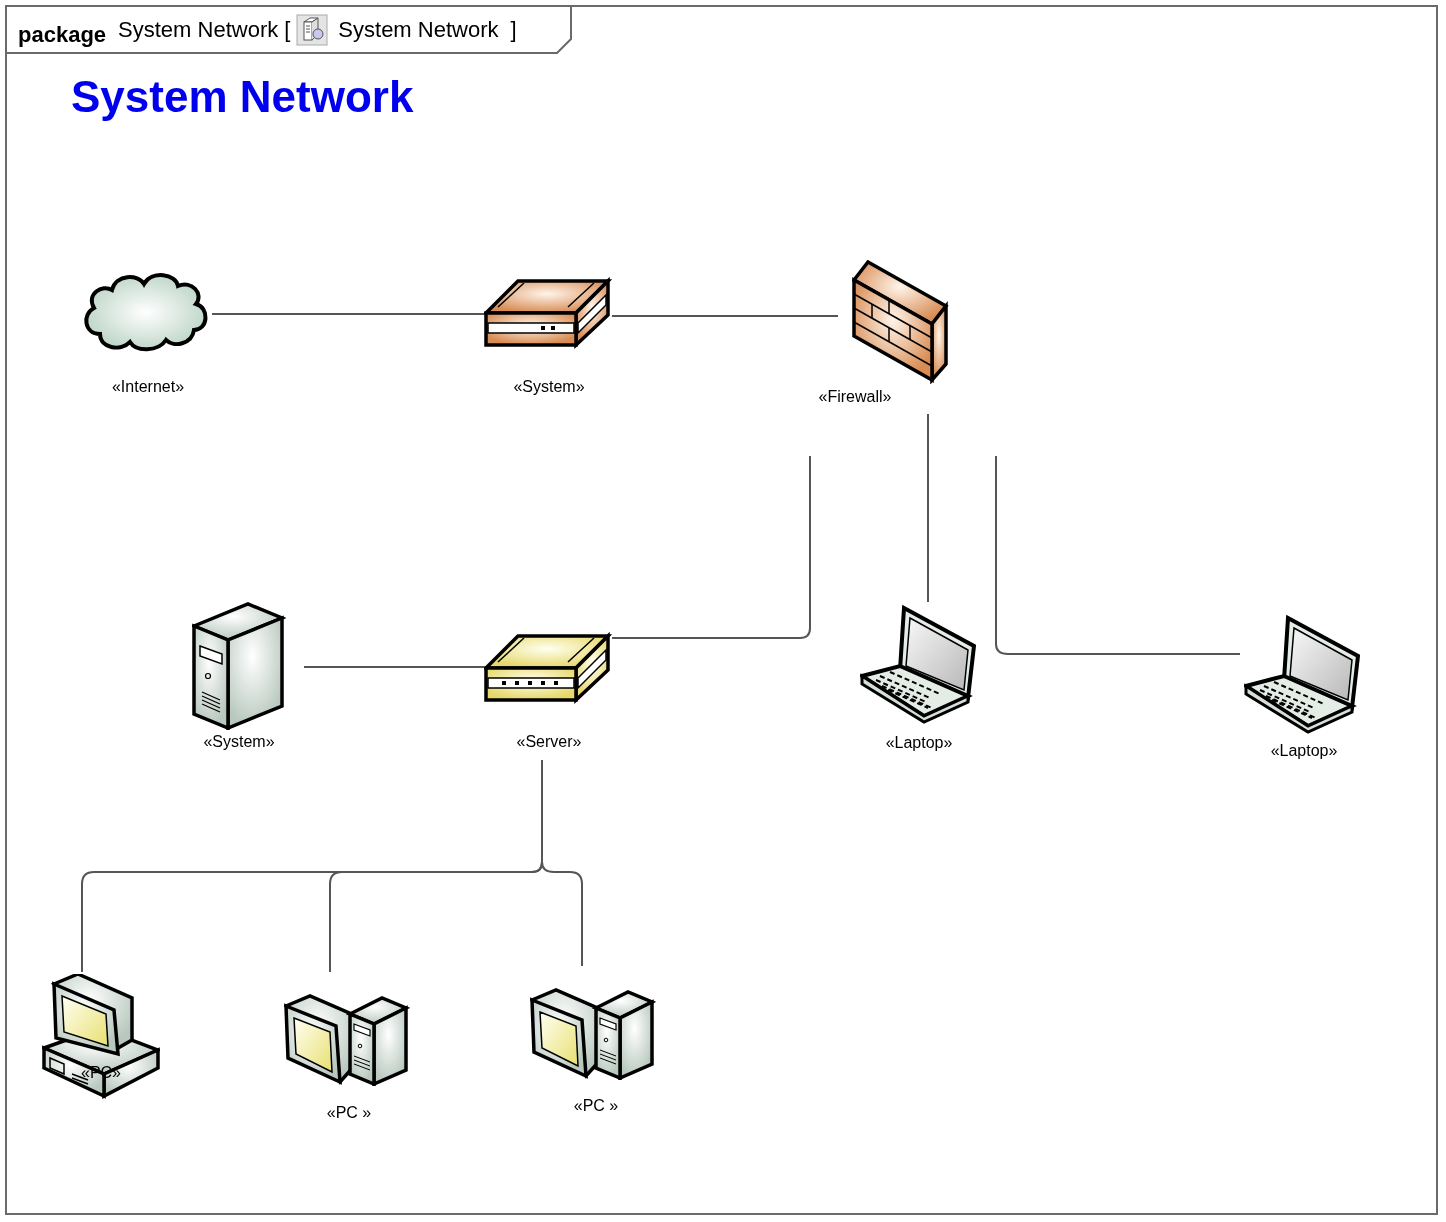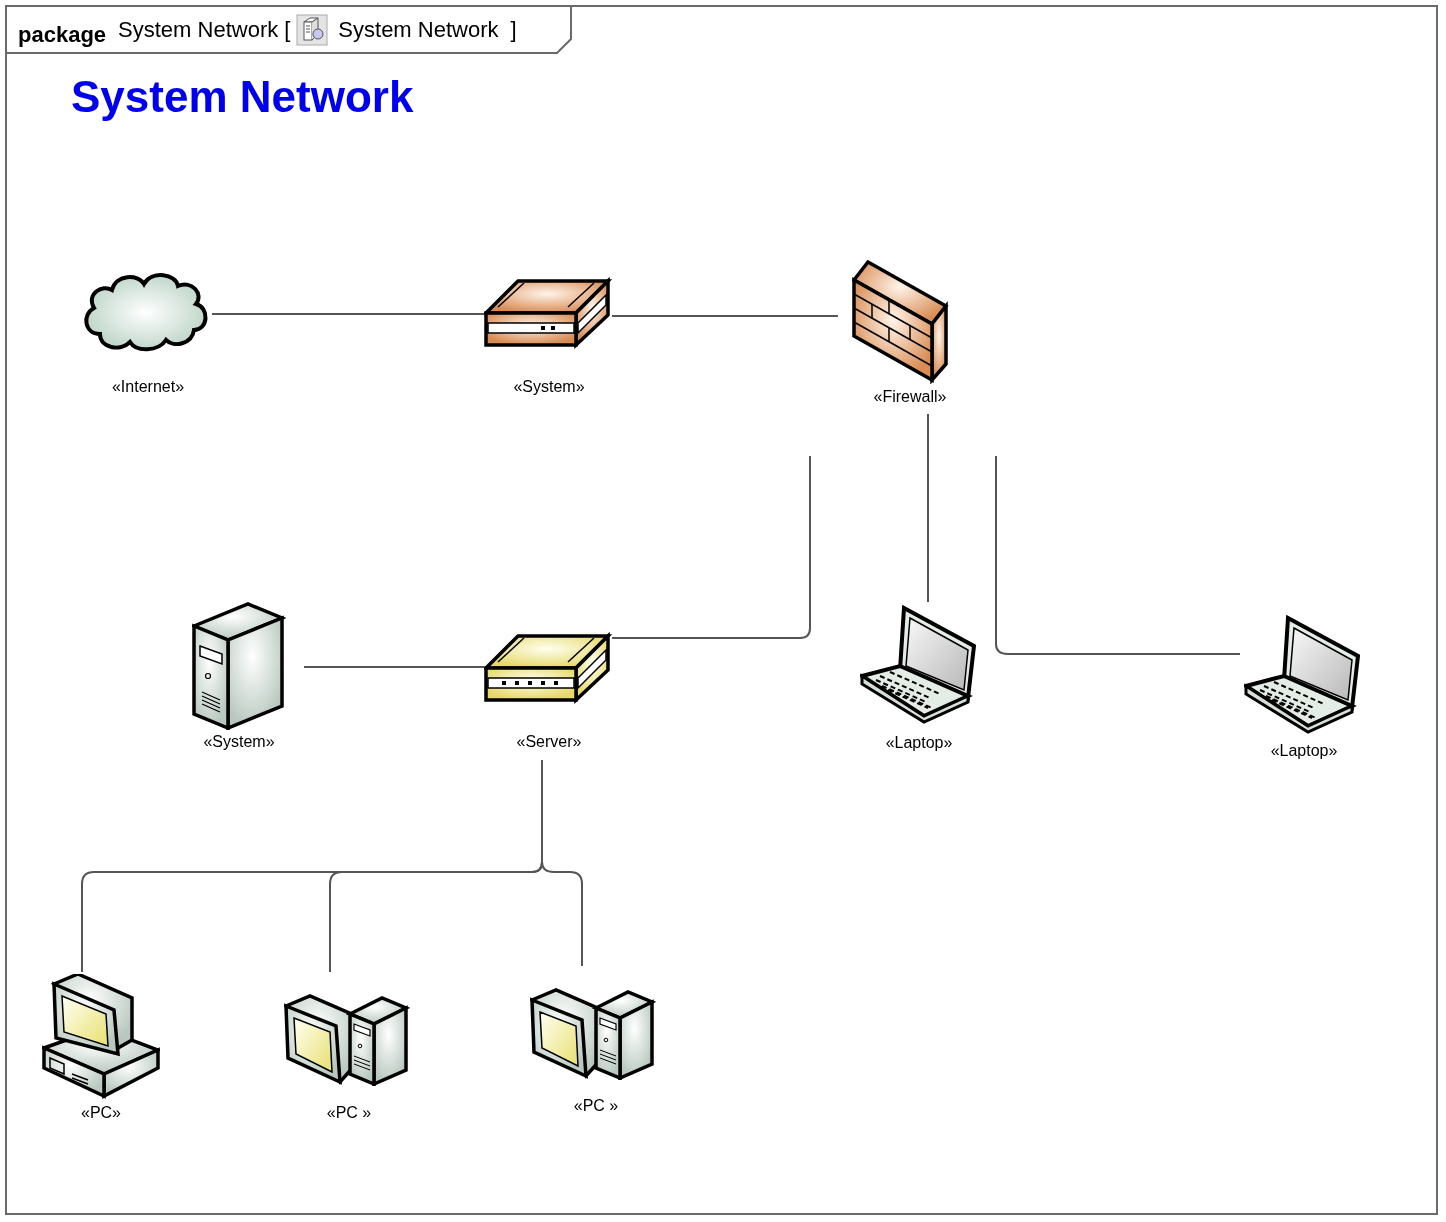--- a/index.html
+++ b/index.html
@@ -123,21 +123,21 @@
       <line x1="2" y1="34" x2="80" y2="78"></line>
       <line x1="2" y1="48" x2="80" y2="92"></line>
       <line x1="2" y1="62" x2="80" y2="106"></line>
       <line x1="37" y1="40" x2="37" y2="54"></line>
       <line x1="20" y1="44" x2="20" y2="58"></line>
       <line x1="58" y1="66" x2="58" y2="80"></line>
       <line x1="37" y1="68" x2="37" y2="82"></line>
     </g>
   </svg>
 </div>
-<div class="label" style="left:910px;top:388px">«Firewall»</div>
+<div class="label" style="left:855px;top:388px">«Firewall»</div>
 
 <div class="node" style="left:192px;top:602px">
   <svg width="94" height="128" viewBox="0 0 94 128">
     <path d="M2 24 L56 2 L90 16 L36 38 Z" fill="url(#gGrey)" stroke="#000" stroke-width="3.5"></path>
     <path d="M36 38 L90 16 V104 L36 126 Z" fill="url(#gGrey)" stroke="#000" stroke-width="3.5"></path>
     <path d="M2 24 L36 38 V126 L2 112 Z" fill="url(#gGrey)" stroke="#000" stroke-width="3.5"></path>
     <path d="M8 44 L30 52 V62 L8 54 Z" fill="#fff" stroke="#000" stroke-width="1.5"></path>
     <circle cx="16" cy="74" r="2.5" fill="none" stroke="#000" stroke-width="1.2"></circle>
     <g stroke="#000" stroke-width="1.2">
       <line x1="10" y1="90" x2="28" y2="98"></line>
@@ -207,21 +207,21 @@
     <path d="M62 100 L116 76 V94 L62 122 Z" fill="url(#gGrey)" stroke="#000" stroke-width="3.5"></path>
     <path d="M2 74 L62 100 V122 L2 94 Z" fill="url(#gGrey)" stroke="#000" stroke-width="3.5"></path>
     <path d="M12 10 L36 0 L90 24 L90 66 L76 74 Z" fill="url(#gGrey)" stroke="#000" stroke-width="3.5"></path>
     <path d="M12 10 L72 36 L76 80 L14 64 Z" fill="url(#gGrey)" stroke="#000" stroke-width="3.5"></path>
     <path d="M20 22 L64 40 L66 72 L22 58 Z" fill="url(#gScreen)" stroke="#000" stroke-width="1.5"></path>
     <path d="M8 84 L22 90 V100 L8 94 Z" fill="none" stroke="#000" stroke-width="1.5"></path>
     <line x1="30" y1="100" x2="46" y2="106" stroke="#000" stroke-width="1.5"></line>
     <line x1="30" y1="104" x2="46" y2="110" stroke="#000" stroke-width="1.5"></line>
   </svg>
 </div>
-<div class="label" style="left:101px;top:1104px">«PC»</div>
+<div class="label" style="left:101px;top:1064px">«PC»</div>
 
 <div class="node" style="left:284px;top:994px">
   <svg width="126" height="92" viewBox="0 0 126 92">
     <path d="M2 12 L26 2 L72 22 V70 L56 88 Z" fill="url(#gGrey)" stroke="#000" stroke-width="3.5"></path>
     <path d="M2 12 L52 32 L56 88 L4 64 Z" fill="url(#gGrey)" stroke="#000" stroke-width="3.5"></path>
     <path d="M10 24 L46 38 L48 78 L12 60 Z" fill="url(#gScreen)" stroke="#000" stroke-width="1.5"></path>
     <path d="M66 20 L98 4 L122 14 L90 30 Z" fill="url(#gGrey)" stroke="#000" stroke-width="3.5"></path>
     <path d="M90 30 L122 14 V76 L90 90 Z" fill="url(#gGrey)" stroke="#000" stroke-width="3.5"></path>
     <path d="M66 20 L90 30 V90 L66 80 Z" fill="url(#gGrey)" stroke="#000" stroke-width="3.5"></path>
     <path d="M70 30 L86 36 V42 L70 36 Z" fill="#fff" stroke="#000" stroke-width="1.2"></path>

